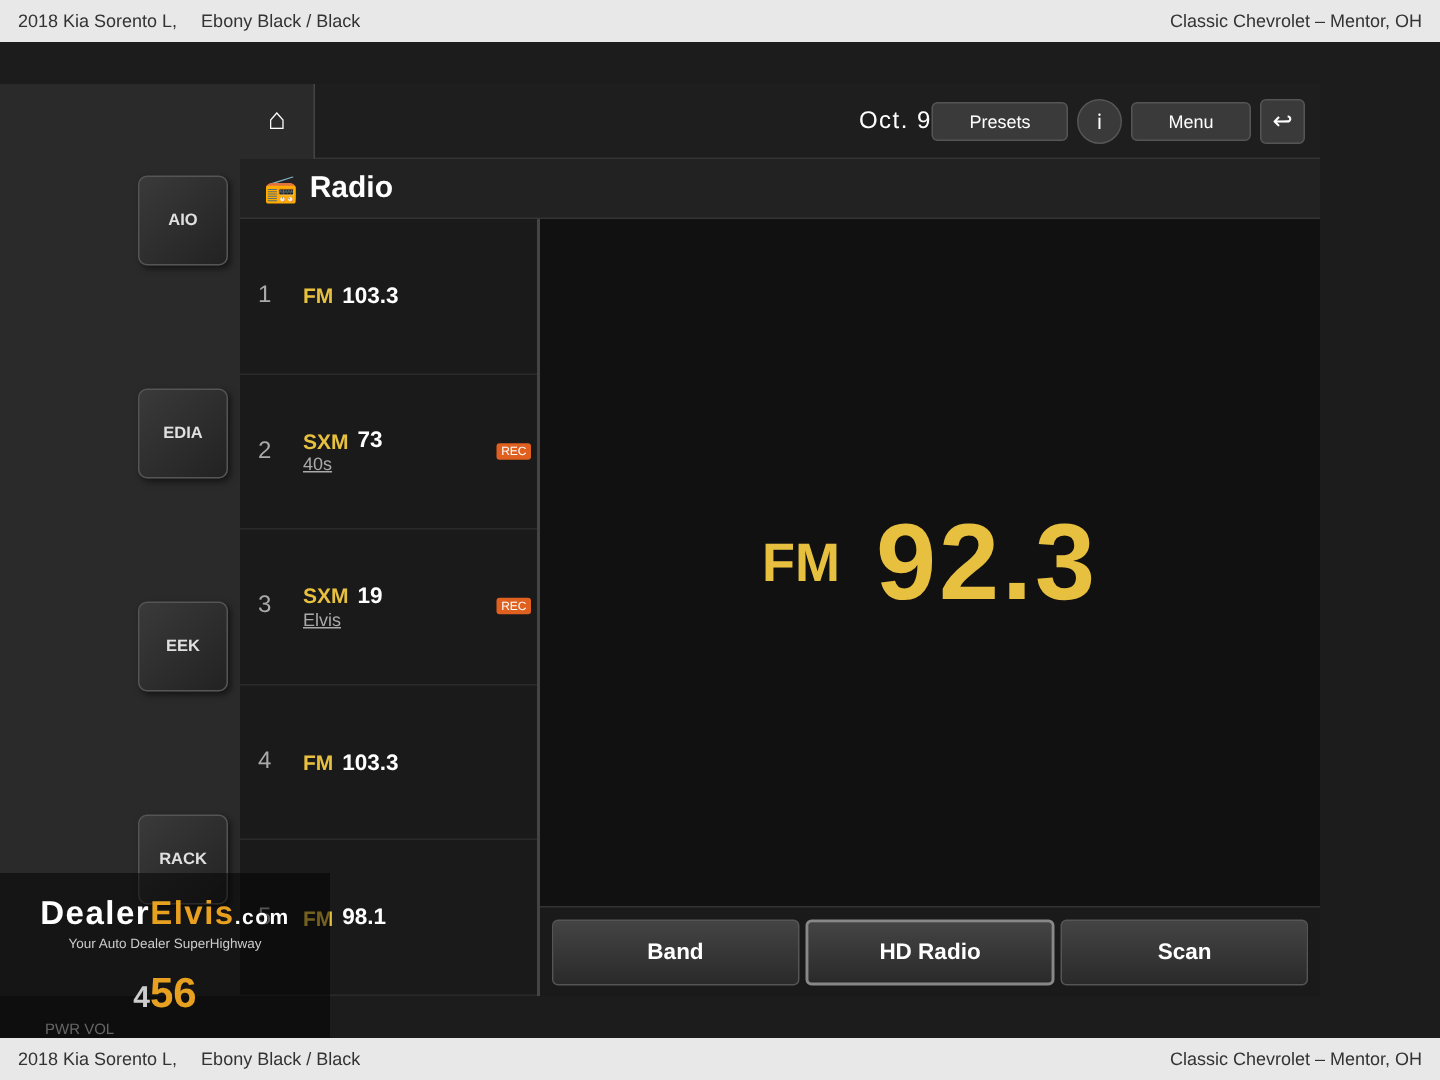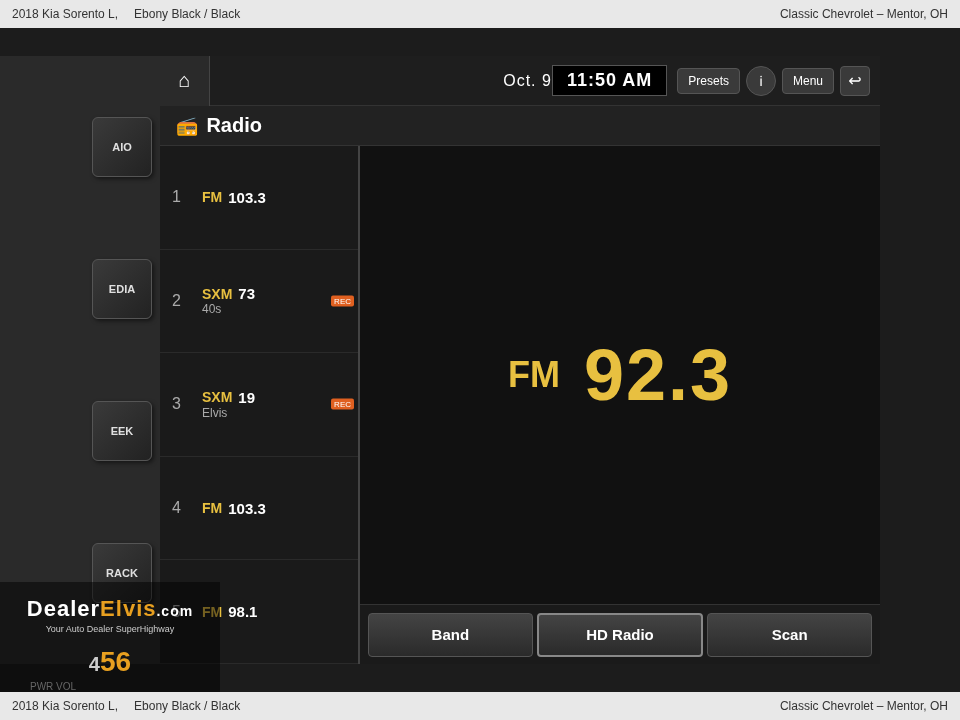--- a/index.html
+++ b/index.html
@@ -213,21 +213,21 @@
       gap: 6px;
       padding-right: 10px;
     }
 
     .header-btn {
       background: #3a3a3a;
       border: 1px solid #555;
       border-radius: 4px;
       color: #fff;
       font-size: 12px;
-      padding: 5px 10px;
+      padding: 5px 24px;
       cursor: pointer;
       white-space: nowrap;
     }
 
     .header-btn-icon {
       background: #3a3a3a;
       border: 1px solid #555;
       border-radius: 50%;
       color: #fff;
       font-size: 14px;
@@ -334,20 +334,21 @@
 
     .preset-freq {
       color: #fff;
       font-size: 15px;
       font-weight: bold;
     }
 
     .preset-sub {
       color: #aaa;
       font-size: 12px;
+      text-decoration: underline;
     }
 
     .rec-badge {
       position: absolute;
       right: 4px;
       top: 50%;
       transform: translateY(-50%);
       background: #e06020;
       color: #fff;
       font-size: 8px;
@@ -453,23 +454,20 @@
   </div>
 
   <div class="screen">
 
     <div class="screen-header">
       <div class="home-button">
         <span>⌂</span>
       </div>
       <div class="date-display">
         <span>Oct. 9</span>
-      </div>
-      <div class="time-display">
-        <span>11:50 AM</span>
       </div>
       <div class="header-buttons">
         <div class="header-btn">
           <span>Presets</span>
         </div>
         <div class="header-btn-icon">
           <span>ℹ</span>
         </div>
         <div class="header-btn">
           <span>Menu</span>

